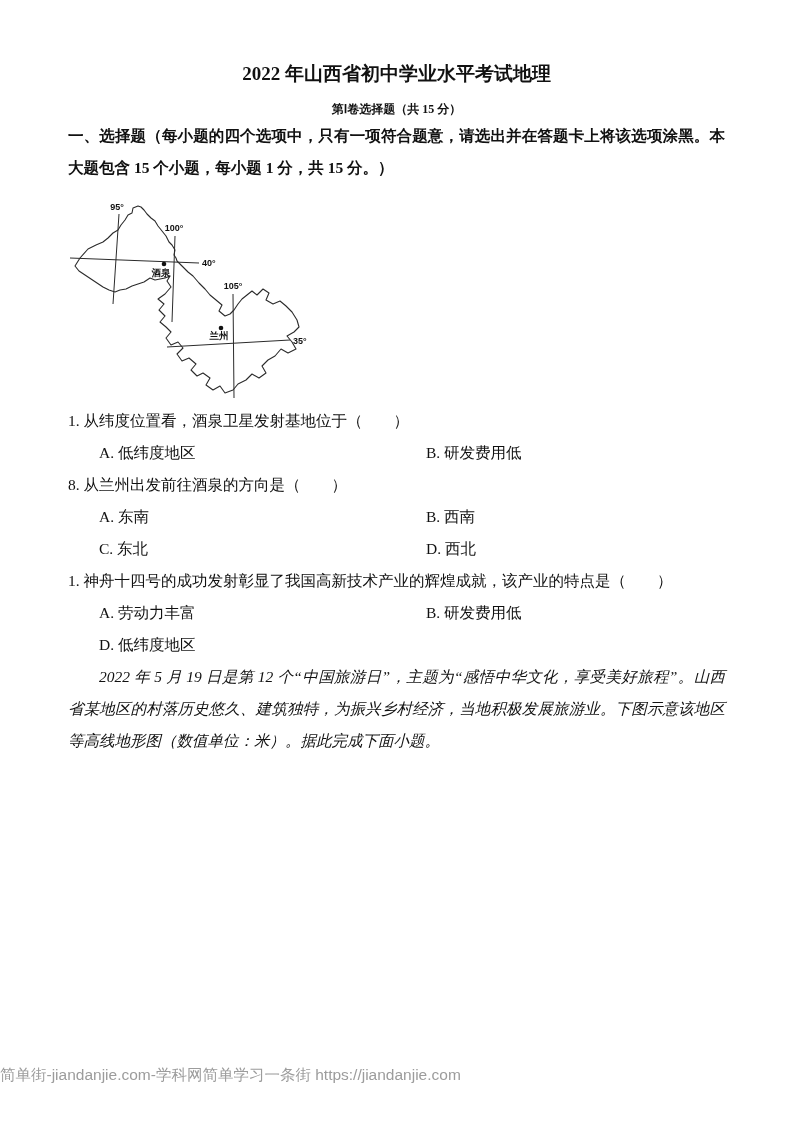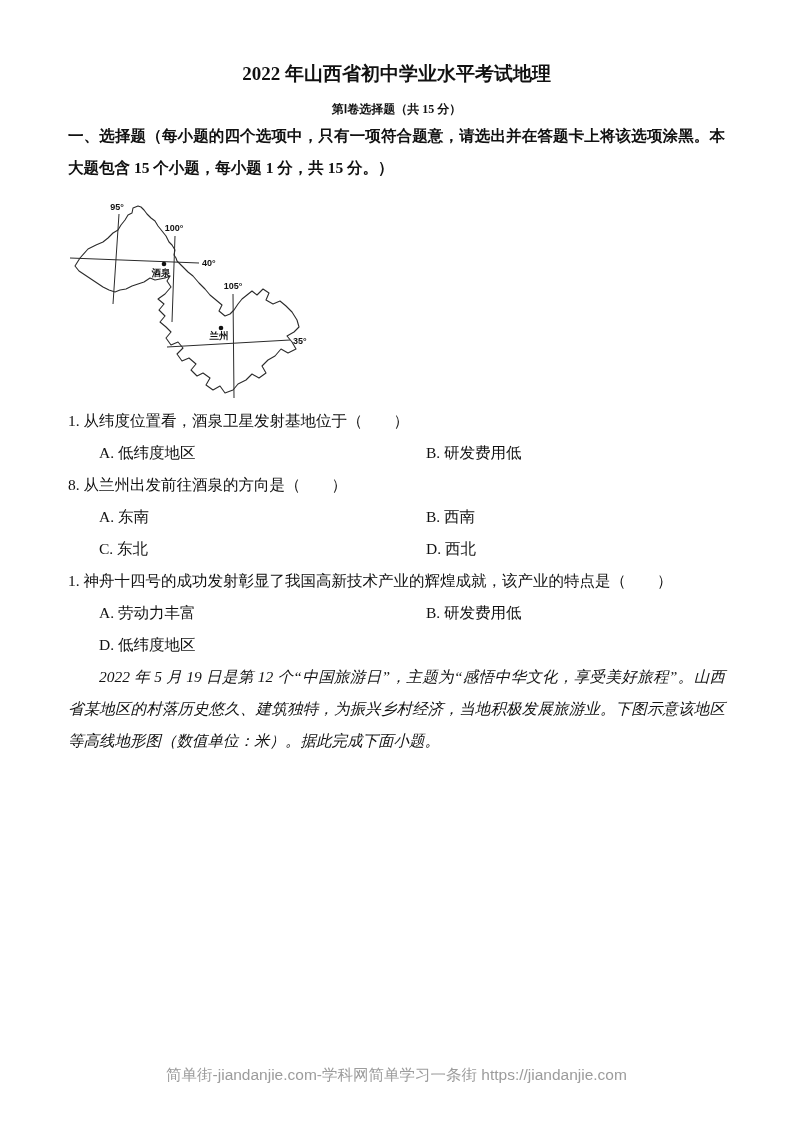--- a/index.html
+++ b/index.html
@@ -82,21 +82,21 @@
     grid-template-columns: 327px auto;
     font-size: 15.5px;
     line-height: 32px;
     margin-left: 31px;
   }
   .footer {
     position: absolute;
     top: 1062px;
     left: 0;
     width: 100%;
-    text-align: center;
+    text-align: left;
     font-family: "Liberation Sans", sans-serif;
     font-size: 15.5px;
     color: #9c9c9c;
     line-height: 26px;
   }
 </style>
 </head>
 <body>
 
 <div class="page">

